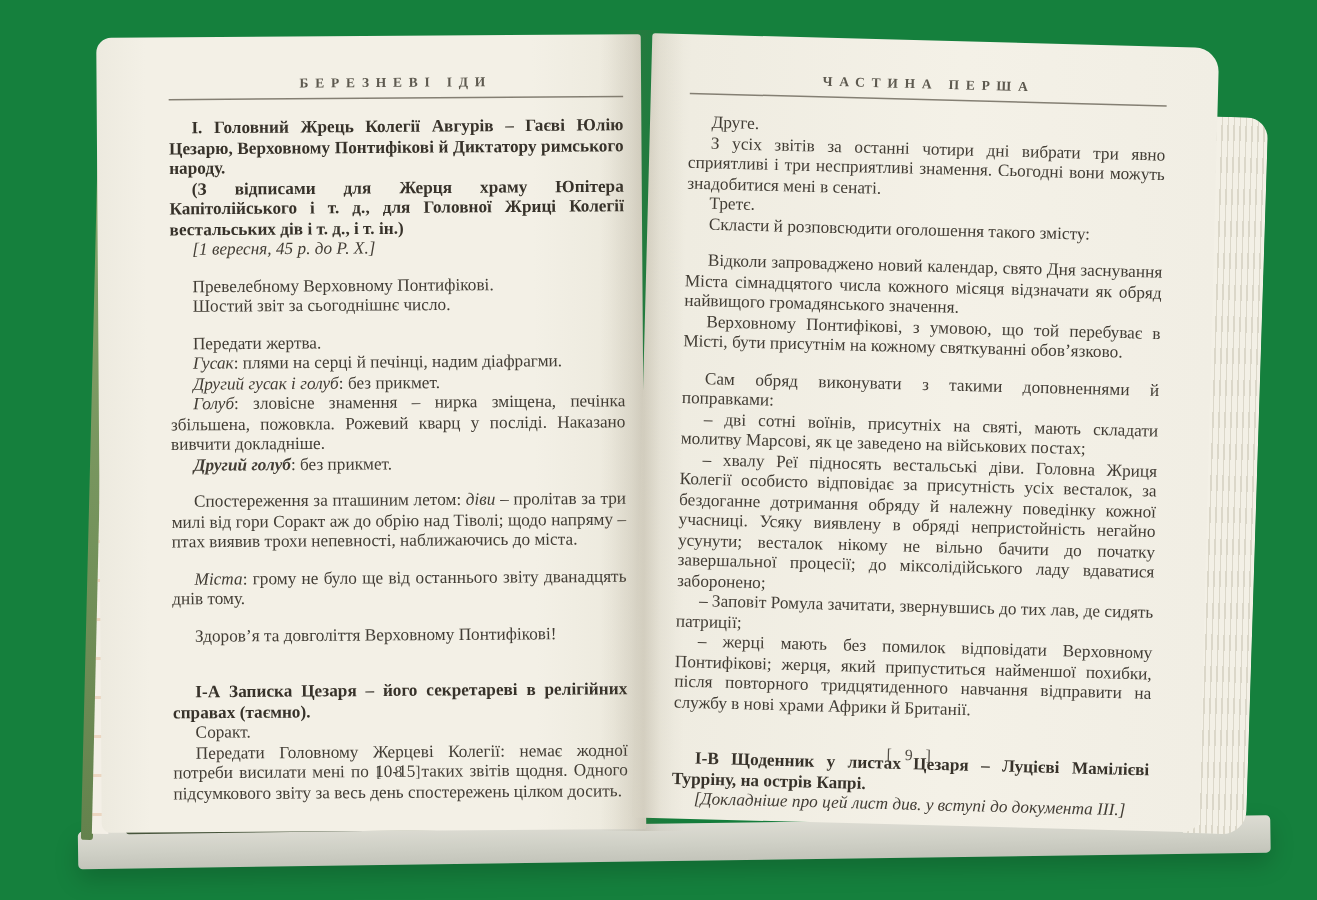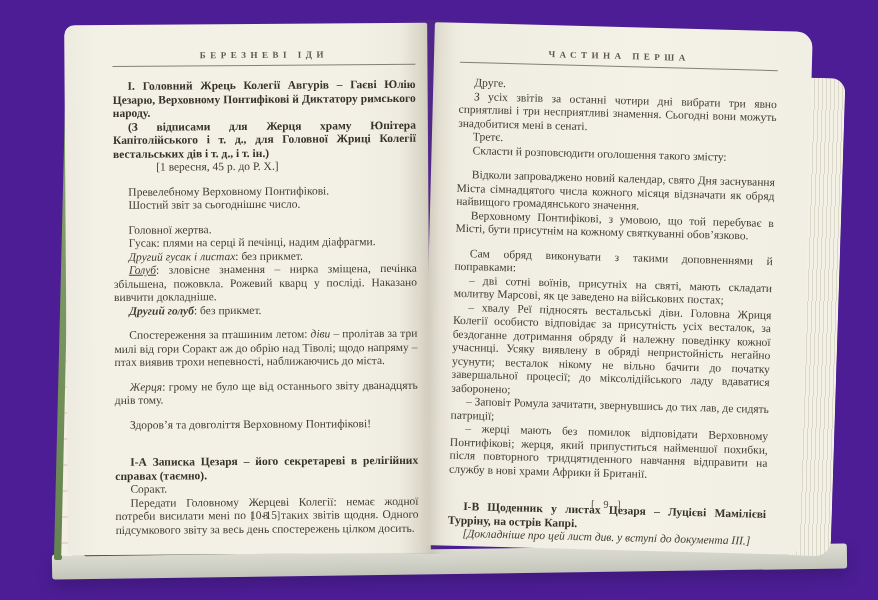--- a/index.html
+++ b/index.html
@@ -1,18 +1,18 @@
 <!DOCTYPE html>
 <html><head>
 <meta charset="utf-8">
 <style>
   html, body { margin:0; padding:0; }
   .photo {
     position:relative; width:878px; height:600px;
-    background:#4c1d95; overflow:hidden;
+    background:#15803d; overflow:hidden;
     font-family:"Liberation Serif","DejaVu Serif",serif;
   }
   
   .board-bottom {
     position:absolute; left:52px; top:549px; width:795px; height:25px;
     background:linear-gradient(180deg,#dddcd3 0%,#cfd0c6 55%,#c3c4ba 100%);
     transform:rotate(-0.8deg); border-radius:3px;
     box-shadow:0 7px 16px rgba(0,0,0,0.18);
   }
   .board-dark {
@@ -90,30 +90,30 @@
   <div class="board-dark"></div>
   <div class="cover-left"></div>
   <div class="fore-edge-left"></div>
   <div class="page-edges-right"></div>
 
   <div class="page left-page">
     <div class="page-header">БЕРЕЗНЕВІ ІДИ</div>
     <div class="body-text">
         <p class="para bold"><span>І. Головний Жрець Колегії Авгурів – Гаєві Юлію Цезарю, Верховному Понтифікові й Диктатору римського народу.</span></p>
         <p class="para bold"><span>(З відписами для Жерця храму Юпітера Капітолійського і т. д., для Головної Жриці Колегії вестальських дів і т. д., і т. ін.)</span></p>
-        <p class="para "><span style=" margin-left: 28px;">[1 вересня, 45 р. до Р. Х.]</span></p>
+        <p class="para "><span style="font-style: italic;">[1 вересня, 45 р. до Р. Х.]</span></p>
         <p class="para gap"><span>Превелебному Верховному Понтифікові.</span></p>
         <p class="para "><span>Шостий звіт за сьогоднішнє число.</span></p>
-        <p class="para gap"><span>Головної жертва.</span></p>
-        <p class="para "><span style="">Гусак</span><span>: плями на серці й печінці, надим діафрагми.</span></p>
-        <p class="para "><span style="font-style: italic;">Другий гусак і листах</span><span>: без прикмет.</span></p>
-        <p class="para "><span style="font-style: italic; text-decoration: underline;">Голуб</span><span>: зловісне знамення – нирка зміщена, печінка збільшена, пожовкла. Рожевий кварц у посліді. Наказано вивчити докладніше.</span></p>
+        <p class="para gap"><span>Передати жертва.</span></p>
+        <p class="para "><span style="font-style: italic;">Гусак</span><span>: плями на серці й печінці, надим діафрагми.</span></p>
+        <p class="para "><span style="font-style: italic;">Другий гусак і голуб</span><span>: без прикмет.</span></p>
+        <p class="para "><span style="font-style: italic;">Голуб</span><span>: зловісне знамення – нирка зміщена, печінка збільшена, пожовкла. Рожевий кварц у посліді. Наказано вивчити докладніше.</span></p>
         <p class="para "><span style="font-style: italic; font-weight: bold;">Другий голуб</span><span>: без прикмет.</span></p>
         <p class="para gap"><span>Спостереження за пташиним летом: </span><span style="font-style: italic;">діви</span><span> – пролітав за три милі від гори Соракт аж до обрію над Тіволі; щодо напряму – птах виявив трохи непевності, наближаючись до міста.</span></p>
-        <p class="para gap"><span style="font-style: italic;">Жерця</span><span>: грому не було ще від останнього звіту дванадцять днів тому.</span></p>
+        <p class="para gap"><span style="font-style: italic;">Міста</span><span>: грому не було ще від останнього звіту дванадцять днів тому.</span></p>
         <p class="para gap"><span>Здоров’я та довголіття Верховному Понтифікові!</span></p>
         <p class="para big bold"><span>І-А Записка Цезаря – його секретареві в релігійних справах (таємно).</span></p>
         <p class="para "><span>Соракт.</span></p>
         <p class="para "><span>Передати Головному Жерцеві Колегії: немає жодної потреби висилати мені по 10-15 таких звітів щодня. Одного підсумкового звіту за весь день спостережень цілком досить.</span></p>
       </div>
     <div class="pagenum">[ 8 ]</div>
   </div>
 
   <div class="page right-page">
     <div class="page-header">ЧАСТИНА ПЕРША</div>

